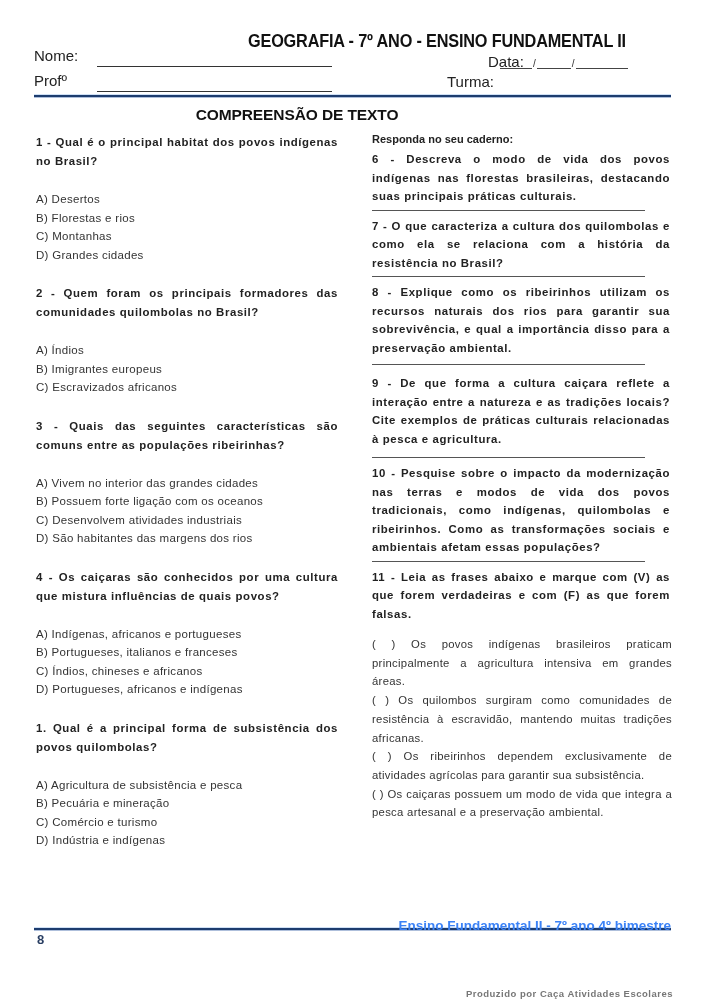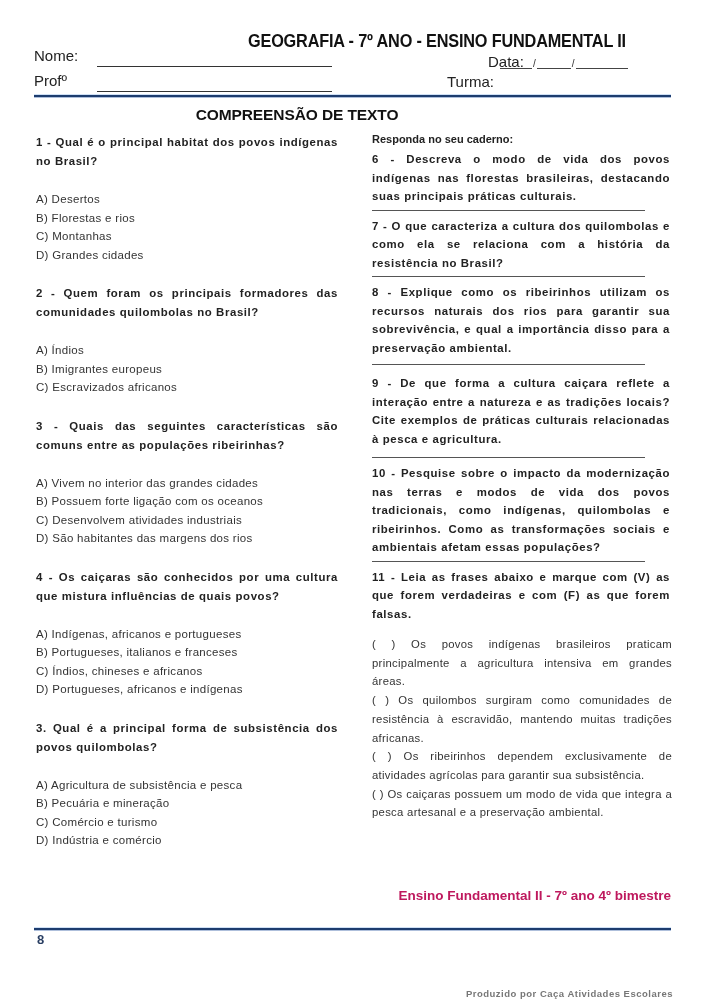--- a/index.html
+++ b/index.html
@@ -61,21 +61,21 @@
     .tf-item {
       font-size: 11.3px; line-height: 18.7px; color: #333; text-align: justify; letter-spacing: 0.3px;
     }
 
     .bottom-rule {
       position: absolute; left: 34px; top: 927px; width: 637px; height: 4px;
       background: #1d3c6e; border-top: 1px solid #cfe0f5; border-bottom: 1px solid #aebfdb;
     }
     .page-number { position: absolute; left: 37px; top: 932px; font-weight: bold; font-size: 13px; color: #2a3f63; }
     .footer-title {
-      position: absolute; right: 36px; top: 888px; font-weight: bold; font-size: 13.5px; color: #be185d;
+      position: absolute; right: 36px; top: 918px; font-weight: bold; font-size: 13.5px; color: #3b82f6;
       white-space: nowrap;
       padding-left: 28px;
     }
     .footer-credit {
       position: absolute; right: 34px; top: 951px; font-weight: bold; font-size: 9.5px; color: #777;
       letter-spacing: 0.5px; white-space: nowrap; margin-top: 37px;
     }
   </style>
 </head>
 <body>
@@ -129,26 +129,26 @@
   <div class="question">
     <div class="q-text">4 - Os caiçaras são conhecidos por uma cultura que mistura influências de quais povos?</div>
     <div class="q-gap"></div>
     <div class="option">A) Indígenas, africanos e portugueses</div>
     <div class="option">B) Portugueses, italianos e franceses</div>
     <div class="option">C) Índios, chineses e africanos</div>
     <div class="option">D) Portugueses, africanos e indígenas</div>
   </div>
   <div style="height:20px"></div>
   <div class="question">
-    <div class="q-text">3. Qual é a principal forma de subsistência dos povos quilombolas?</div>
+    <div class="q-text">1. Qual é a principal forma de subsistência dos povos quilombolas?</div>
     <div class="q-gap"></div>
     <div class="option">A) Agricultura de subsistência e pesca</div>
     <div class="option">B) Pecuária e mineração</div>
     <div class="option">C) Comércio e turismo</div>
-    <div class="option">D) Indústria e comércio</div>
+    <div class="option">D) Indústria e indígenas</div>
   </div>
 </div>
 
 <div class="col-right">
   <div class="respond-label">Responda no seu caderno:</div>
   <div style="height:3px"></div>
   <div class="open-q">6 - Descreva o modo de vida dos povos indígenas nas florestas brasileiras, destacando suas principais práticas culturais.</div>
   <div class="answer-line"></div>
   <div class="open-q">7 - O que caracteriza a cultura dos quilombolas e como ela se relaciona com a história da resistência no Brasil?</div>
   <div class="answer-line"></div>

